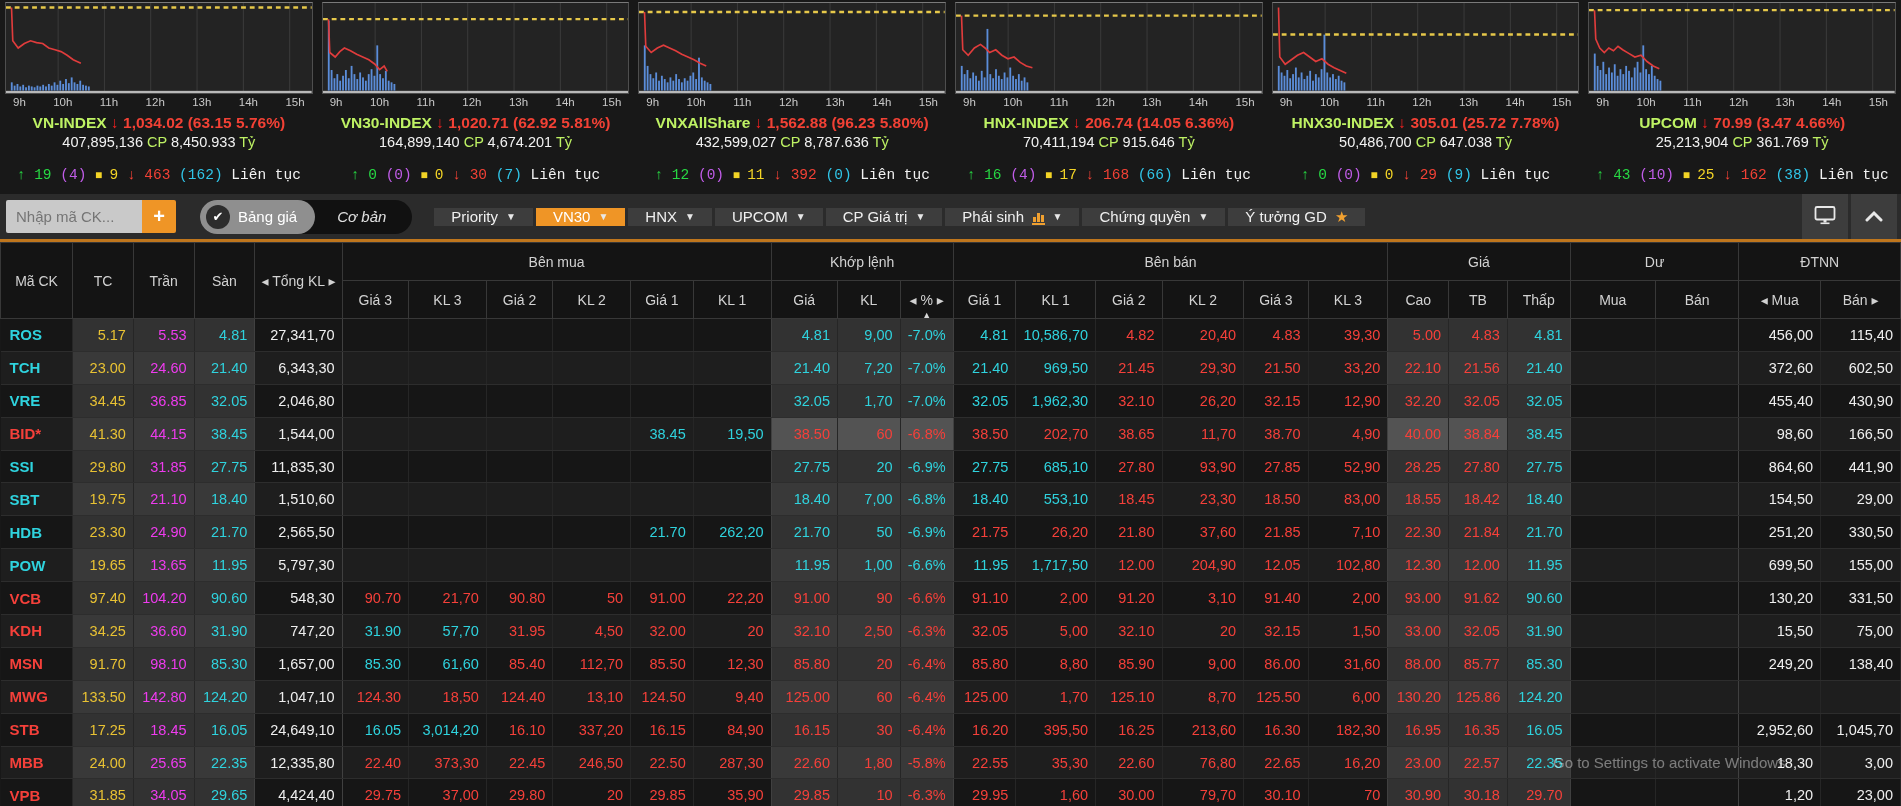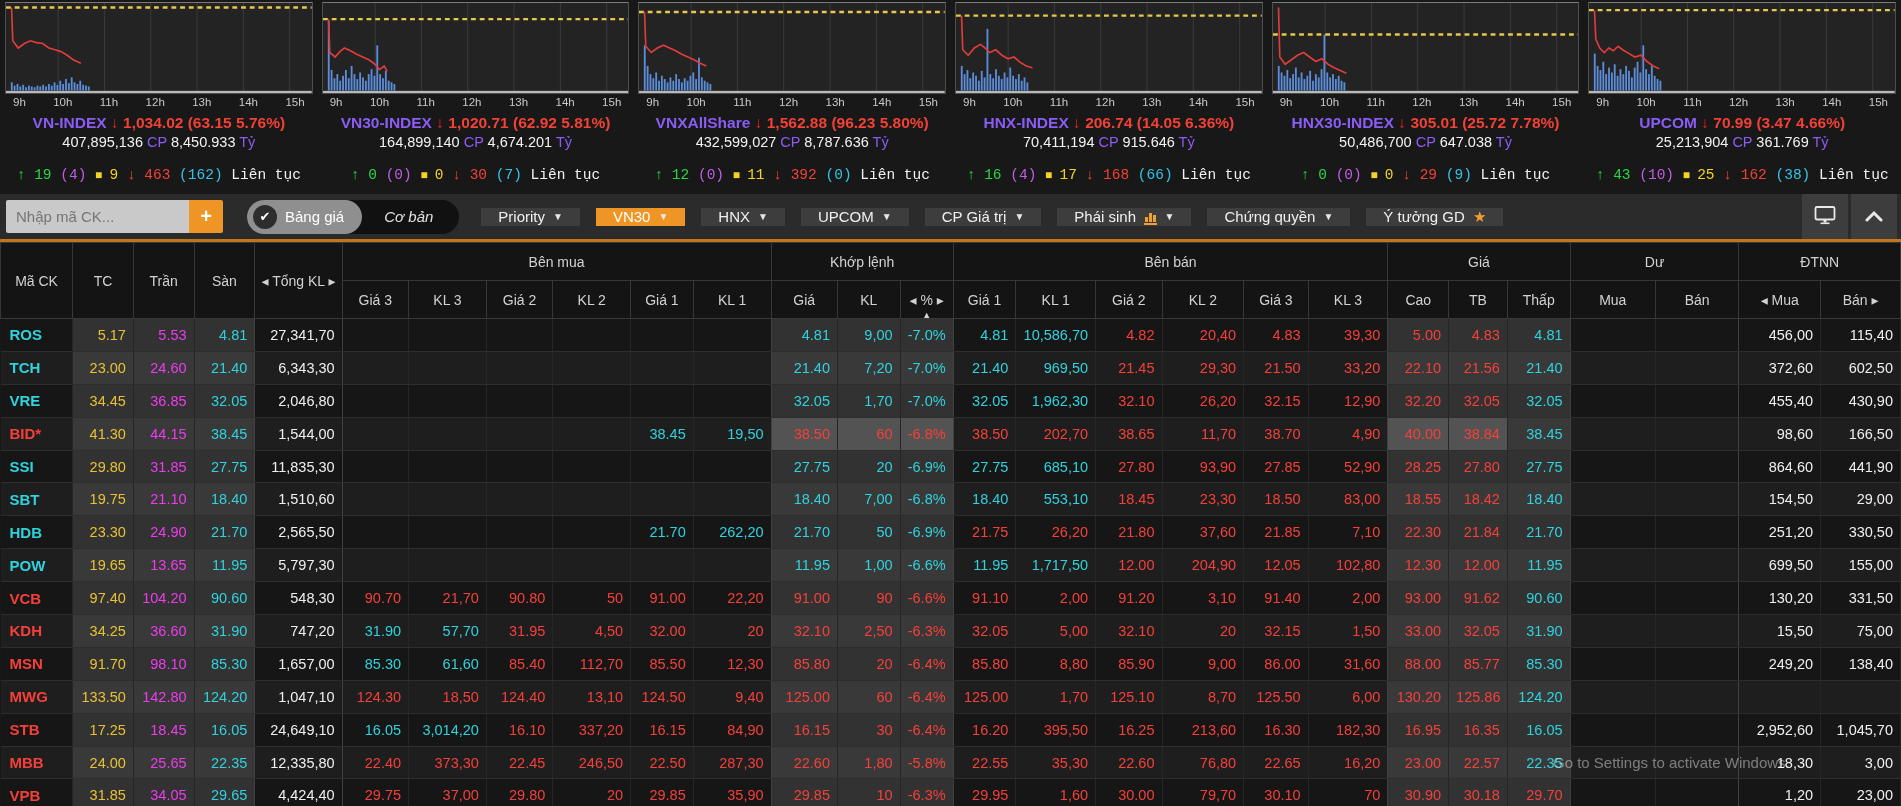--- a/index.html
+++ b/index.html
@@ -8,36 +8,36 @@
   .top{height:192px;background:#181818;padding-top:2px;}
   .charts-row{display:flex;gap:9px;padding:0 5px;}
   .panel{flex:1;min-width:0;}
   .chart-box{height:92px;background:#232323;border:1px solid #4e4e4e;border-top-color:#7a7a7a;box-sizing:border-box;}
   .chart-box svg{display:block;width:100%;height:100%;}
   .axis-row{display:flex;justify-content:space-between;padding:2px 8px 0 8px;color:#c9c9c9;font-size:11.5px;height:16px;}
   .sum{height:78px;text-align:center;color:#e8e8e8;}
   .sum .l1{font-size:15.5px;font-weight:bold;margin-top:2px;}
   .sum .l2{font-size:14.5px;margin-top:2px;}
   .sum .l3{font-size:14.5px;margin-top:17px;font-family:Liberation Mono, monospace;}
-  .o{color:#8b5cf6;} .rd{color:#f24135;} .gn{color:#27d843;} .pu{color:#c05ce8;}
+  .o{color:#bef264;} .rd{color:#f24135;} .gn{color:#27d843;} .pu{color:#c05ce8;}
   .yl{color:#f3d426;} .cy{color:#30c5e8;} .wh{color:#f2f2f2;}
   .arrow-dn{color:#f22020;font-weight:bold;}
   .sq{color:#f3d426;font-size:12px;}
   
   .toolbar{height:45px;background:#2b2b2b;border-bottom:3px solid #bf761d;display:flex;align-items:stretch;padding:0;position:relative;}
   .tb-left{display:flex;align-items:center;gap:0;padding-left:6px;}
-  .ticker-input{width:183px;height:33px;background:#c9c9c9;border:none;border-radius:2px 0 0 2px;
+  .ticker-input{width:136px;height:33px;background:#c9c9c9;border:none;border-radius:2px 0 0 2px;
      font-size:15px;color:#555;padding:0 10px;box-sizing:border-box;font-family:"Liberation Sans",sans-serif;}
   .add-btn{width:34px;height:33px;background:#ef9526;color:#fff;font-size:20px;font-weight:bold;border:none;
      border-radius:0 2px 2px 0;display:flex;align-items:center;justify-content:center;cursor:pointer;}
   .toggle{display:flex;align-items:center;background:#111;border-radius:18px;height:34px;margin-left:24px;padding-right:4px;}
   .toggle .on{display:flex;align-items:center;gap:8px;background:#8f8f8f;border-radius:17px;height:34px;padding:0 18px 0 6px;color:#fff;font-size:15px;}
   .toggle .chk{width:24px;height:24px;border-radius:50%;background:#2d2d2d;color:#fff;display:flex;align-items:center;justify-content:center;font-size:13px;}
   .toggle .off{color:#e0e0e0;font-size:15px;padding:0 22px;font-style:italic;}
-  .tabs{display:flex;align-items:stretch;margin-left:22px;gap:16px;}
+  .tabs{display:flex;align-items:stretch;margin-left:22px;gap:3px;}
   .tab{background:#3d3d3d;color:#f0f0f0;font-size:15px;display:flex;align-items:center;gap:8px;padding:0 17px;cursor:pointer;white-space:nowrap;}
   .tab .caret{font-size:10px;color:#e8e8e8;}
   .tab.active{background:#ef9526;color:#fff;}
   .tab .star{color:#f0a030;font-size:15px;}
   .tab .picon{display:inline-flex;align-items:flex-end;gap:1.5px;border-bottom:2px solid #f0a030;padding:0 1px 1px 1px;height:13px;}
   .tab .picon i{display:block;width:2.5px;background:#f0a030;}
   .tb-right{margin-left:auto;display:flex;align-items:stretch;gap:3px;padding-right:4px;}
   .sq-btn{width:46px;background:#3d3d3d;display:flex;align-items:center;justify-content:center;color:#e8e8e8;cursor:pointer;}
   
   table.board{width:100%;border-collapse:collapse;table-layout:fixed;font-size:14.5px;}

